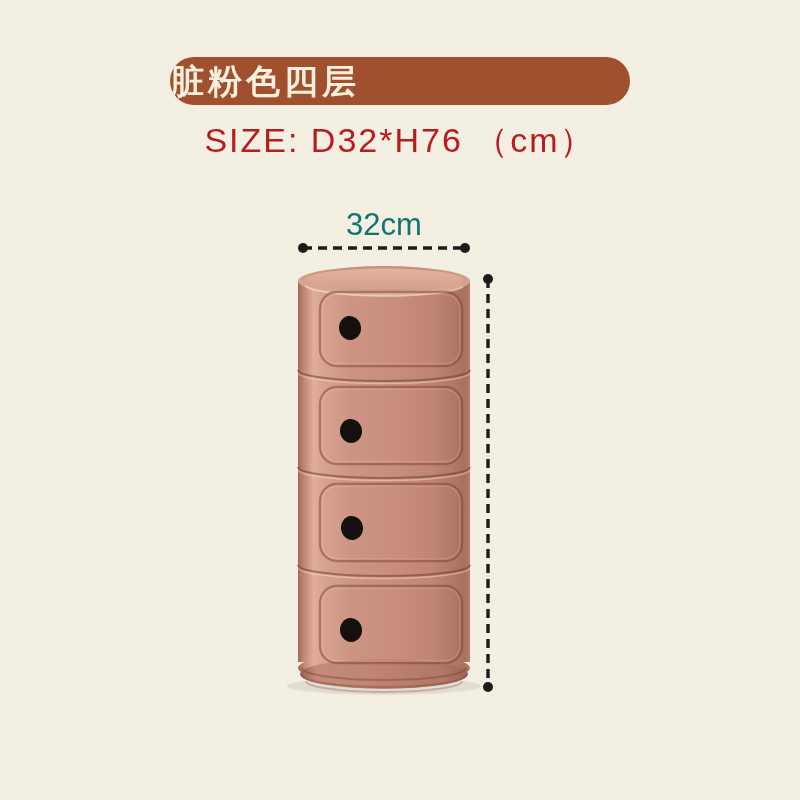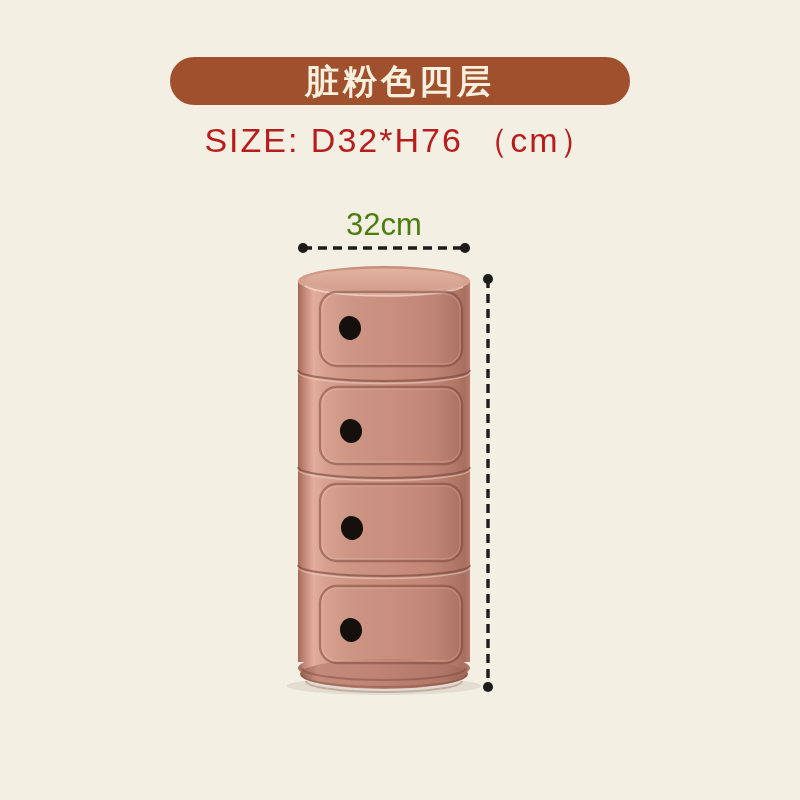--- a/index.html
+++ b/index.html
@@ -17,21 +17,20 @@
   .banner {
     position: absolute;
     left: 170px;
     top: 57px;
     width: 460px;
     height: 48px;
     background: #A0502C;
     border-radius: 24px;
     display: flex;
     align-items: center;
-    justify-content: center;
   }
   .banner-text {
     color: #F7F0DE;
     font-size: 34px;
     font-weight: 600;
     letter-spacing: 4px;
     line-height: 48px;
     white-space: nowrap;
   }
   .size-spec {
@@ -41,21 +40,21 @@
     width: 800px;
     text-align: center;
     color: #b91c1c;
     font-size: 34px;
     font-weight: 500;
     letter-spacing: 2px;
     white-space: nowrap;
   }
   .dim-label {
     position: absolute;
-    color: #4d7c0f;
+    color: #0f766e;
     font-size: 31px;
     font-weight: 400;
     white-space: nowrap;
   }
   .dim-label.width {
     left: 303px;
     top: 207px;
     width: 162px;
     text-align: center;
   }

